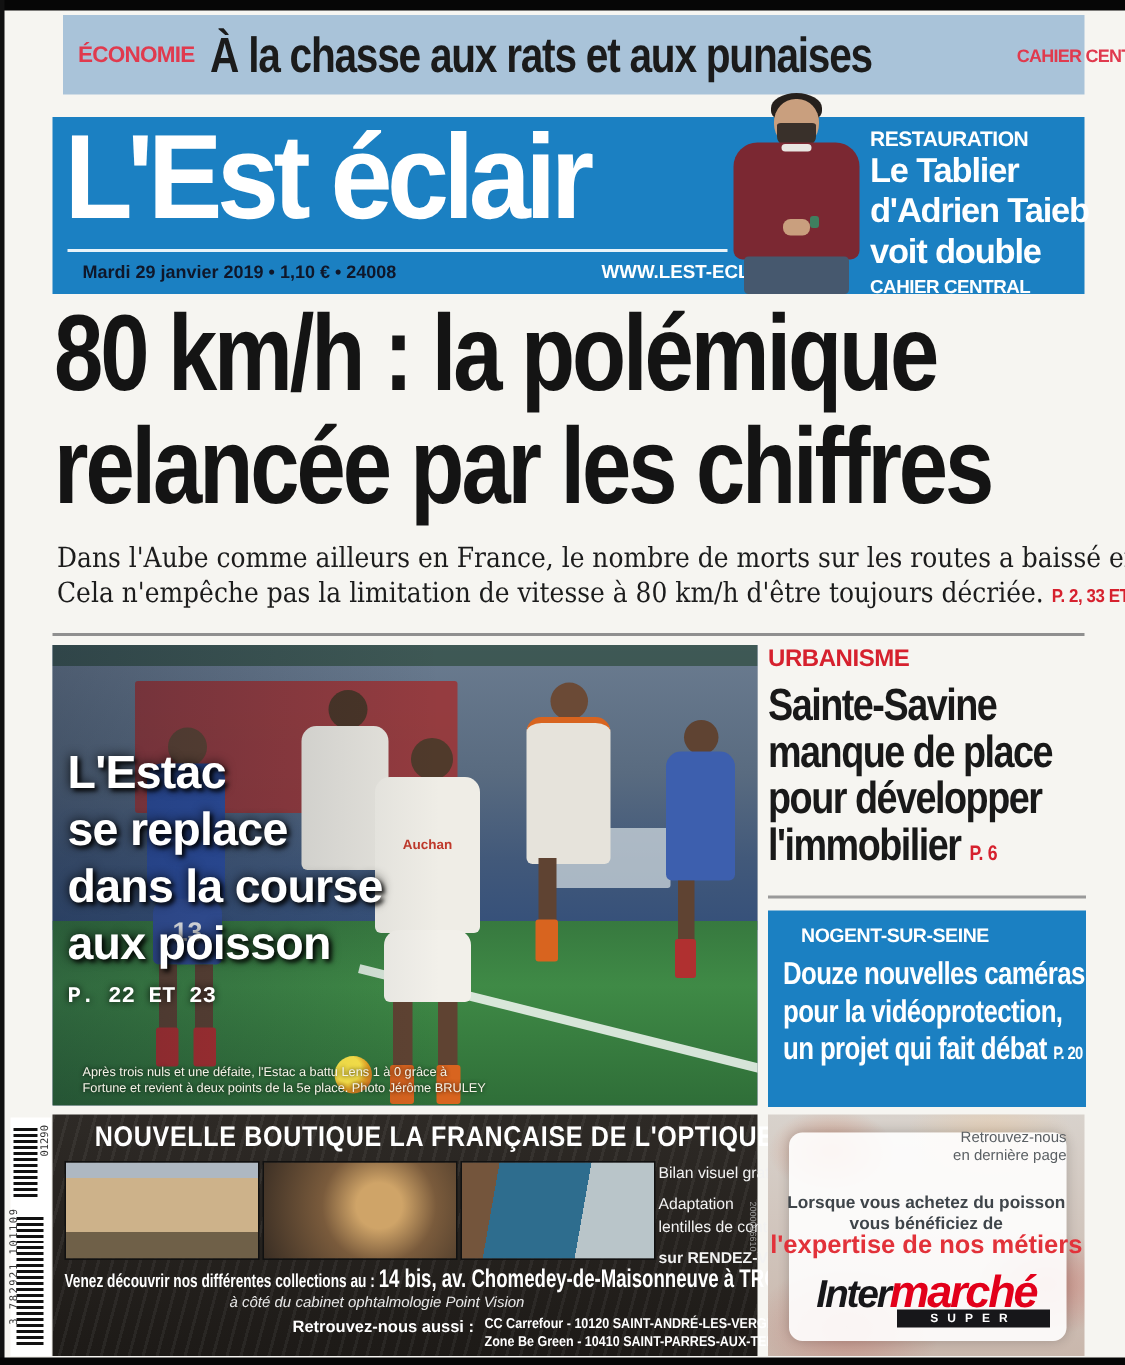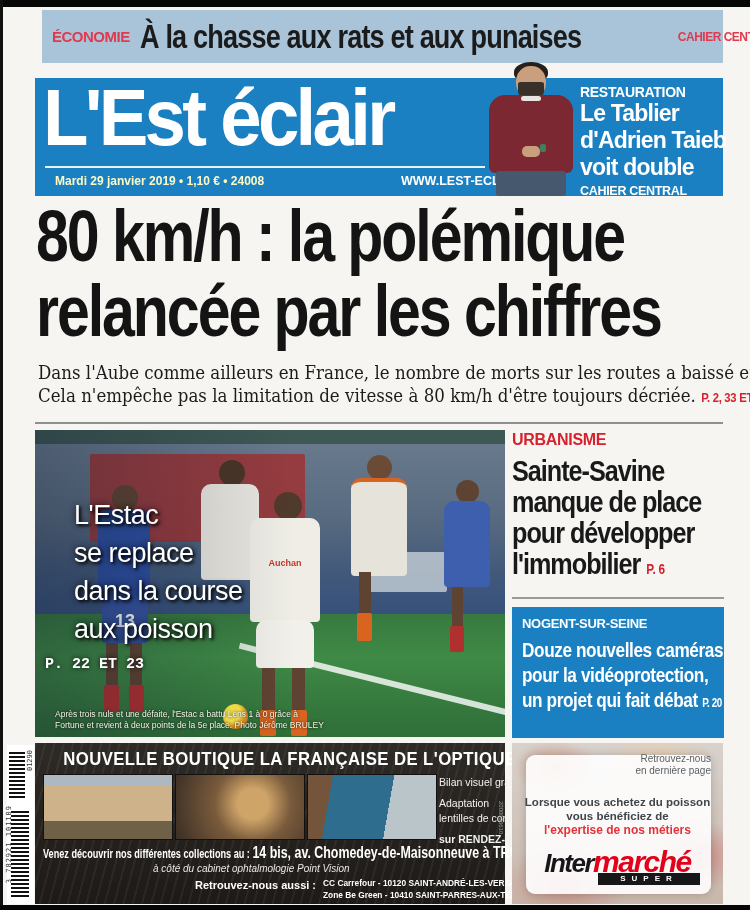--- a/index.html
+++ b/index.html
@@ -15,21 +15,21 @@
   .teaser .kicker{color:#e03a4e;font-weight:bold;font-size:15px;margin-left:10px;white-space:nowrap;letter-spacing:-0.5px;}
   .teaser .title{font-weight:900;font-size:33px;color:#1b1b1b;letter-spacing:-1px;margin-left:10px;
                  white-space:nowrap;transform:scaleX(0.82);transform-origin:left center;}
   .teaser .ref{color:#e03a4e;font-weight:bold;font-size:12px;margin-left:auto;margin-right:8px;white-space:nowrap;letter-spacing:-0.5px;}
 
   
   .masthead{position:absolute;top:78px;left:35px;width:688px;height:118px;background:#1b80c2;}
   .mh-title{position:absolute;left:8px;top:-10px;color:#fff;font-weight:900;font-size:80px;
             letter-spacing:-4px;white-space:nowrap;transform:scaleX(0.93);transform-origin:left top;line-height:100px;}
   .mh-rule{position:absolute;left:10px;top:88px;width:440px;height:2px;background:rgba(255,255,255,.9);}
-  .mh-date{position:absolute;left:20px;top:96px;color:#fef9c3;font-weight:bold;font-size:12px;}
+  .mh-date{position:absolute;left:20px;top:96px;color:#0f172a;font-weight:bold;font-size:12px;}
   .mh-site{position:absolute;left:366px;top:96px;color:#fff;font-weight:bold;font-size:12.5px;}
 
   
   .man{position:absolute;left:447px;top:-14px;width:98px;height:132px;z-index:3;}
   .man .hair{position:absolute;left:32px;top:-2px;width:34px;height:20px;background:#26201c;border-radius:50% 50% 40% 40%;}
   .man .head{position:absolute;left:34px;top:2px;width:30px;height:32px;background:#c99f7e;border-radius:48%;}
   .man .beard{position:absolute;left:36px;top:18px;width:26px;height:17px;background:#39302a;border-radius:10% 10% 46% 46%;}
   .man .sweater{position:absolute;left:7px;top:31px;width:84px;height:78px;background:#7b2832;border-radius:16px 16px 6px 6px;}
   .man .collar{position:absolute;left:39px;top:32px;width:20px;height:5px;background:#e9e6e2;border-radius:3px;}
   .man .hands{position:absolute;left:40px;top:82px;width:18px;height:11px;background:#c99f7e;border-radius:5px;z-index:4;}
@@ -64,35 +64,35 @@
   .ph-line{position:absolute;right:-30px;bottom:52px;width:300px;height:6px;background:rgba(255,255,255,.8);transform:rotate(14deg);}
   .ph-shade{position:absolute;inset:0;background:linear-gradient(90deg,rgba(15,25,45,.30),rgba(15,25,45,0) 55%);}
   .fig{position:absolute;}
   .fig .head{position:absolute;border-radius:50%;background:#5f4332;}
   .fig .torso{position:absolute;border-radius:10px 10px 4px 4px;}
   .fig .legs{position:absolute;background:#5f4332;}
   .fig .sock{position:absolute;background:#d8641f;border-radius:2px;}
   .ball{position:absolute;left:188px;bottom:8px;width:25px;height:25px;border-radius:50%;
         background:radial-gradient(circle at 35% 35%,#ffe84a 0 38%,#e8a020 60%,#c23b28 100%);}
   .ph-title{position:absolute;left:10px;top:66px;z-index:6;color:#fff;}
-  .ph-title .line{font-weight:400;font-size:27px;line-height:38px;letter-spacing:-0.5px;
-                  text-shadow:0 0 7px rgba(0,0,0,.9),2px 2px 3px rgba(0,0,0,.85);margin-left:29px;}
+  .ph-title .line{font-weight:700;font-size:31px;line-height:38px;letter-spacing:-0.5px;
+                  text-shadow:0 0 7px rgba(0,0,0,.9),2px 2px 3px rgba(0,0,0,.85);}
   .ph-title .ref{font-weight:bold;font-size:15px;margin-top:8px;text-shadow:0 0 5px rgba(0,0,0,.9);font-family:Liberation Mono, monospace;}
   .ph-caption{position:absolute;left:20px;bottom:6px;z-index:6;color:#f4f2e6;font-size:8.5px;line-height:11px;
               text-shadow:0 0 3px rgba(0,0,0,.9);white-space:nowrap;}
 
   
   .urb{position:absolute;left:512px;top:431px;width:214px;}
   .urb .kicker{color:#d6212e;font-weight:bold;font-size:16px;letter-spacing:-0.3px;margin-bottom:6px;}
   .urb .line{font-weight:900;font-size:30px;line-height:31px;letter-spacing:-1.2px;color:#191919;
              white-space:nowrap;transform:scaleX(0.84);transform-origin:left top;}
   .rule-h2{position:absolute;left:512px;top:597px;width:212px;height:2px;background:#9a9a9a;}
   .nogent{position:absolute;left:512px;top:607px;width:212px;height:131px;background:#1b80c2;color:#fff;
           box-sizing:border-box;padding:9px 10px;}
-  .nogent .kicker{font-weight:bold;font-size:13px;letter-spacing:-0.3px;margin-bottom:6px;}
+  .nogent .kicker{font-weight:bold;font-size:13px;letter-spacing:-0.3px;margin-bottom:6px;margin-left:12px;}
   .nogent .line{font-weight:900;font-size:21px;line-height:25px;letter-spacing:-0.5px;
                 white-space:nowrap;transform:scaleX(0.82);transform-origin:left top;}
   .nogent .ref{font-weight:bold;font-size:12px;}
 
   
   .opt{position:absolute;left:35px;top:743px;width:470px;height:161px;color:#fff;
        background:repeating-linear-gradient(105deg,rgba(255,255,255,.05) 0 2px,rgba(0,0,0,0) 2px 9px),
                   linear-gradient(180deg,#2e2a26,#1d1a17);}
   .opt .headline{text-align:center;font-weight:900;font-size:19px;letter-spacing:0.5px;padding-top:5px;
                  white-space:nowrap;transform:scaleX(0.88);transform-origin:center top;}
@@ -121,21 +121,21 @@
          background:radial-gradient(60px 40px at 20% 15%,rgba(205,120,90,.55),rgba(0,0,0,0) 70%),
                     radial-gradient(80px 50px at 70% 10%,rgba(232,204,172,.7),rgba(0,0,0,0) 70%),
                     radial-gradient(70px 50px at 88% 70%,rgba(200,90,80,.5),rgba(0,0,0,0) 70%),
                     radial-gradient(90px 60px at 25% 88%,rgba(190,100,90,.45),rgba(0,0,0,0) 70%),
                     linear-gradient(180deg,#d8d2cc,#c9b7ac);}
   .inter .panel{position:absolute;left:14px;top:12px;right:12px;bottom:10px;background:rgba(255,255,255,.9);
                 border-radius:9px;box-shadow:0 0 8px rgba(0,0,0,.2);}
   .inter .corner{position:absolute;right:12px;top:10px;text-align:right;color:#5a5f63;font-size:10px;line-height:12px;}
   .inter .msg{position:absolute;left:0;right:0;top:52px;text-align:center;color:#3f454a;
               font-weight:bold;font-size:11.5px;line-height:14px;}
-  .inter .highlight{color:#e2323a;font-weight:900;font-size:12px;}
+  .inter .highlight{color:#e2323a;font-weight:900;font-size:17px;}
   .inter .logo{position:absolute;left:0;right:0;top:102px;text-align:center;white-space:nowrap;}
   .inter .logo .black{font-style:italic;font-weight:900;font-size:26px;letter-spacing:-1.5px;color:#17171a;}
   .inter .logo .red{font-style:italic;font-weight:900;font-size:30px;letter-spacing:-1.5px;color:#e2001a;}
   .inter .super{position:absolute;left:86px;top:130px;width:102px;height:12px;background:#17171a;
                 color:#fff;font-size:8px;letter-spacing:6px;text-align:center;line-height:12px;font-weight:bold;}
 
   
   .barcode{position:absolute;left:7px;top:745px;width:27px;height:159px;background:#fff;}
   .bc-bars-s{position:absolute;left:2px;top:7px;width:16px;height:48px;
              background:repeating-linear-gradient(180deg,#111 0 2px,#fff 2px 4px);}

